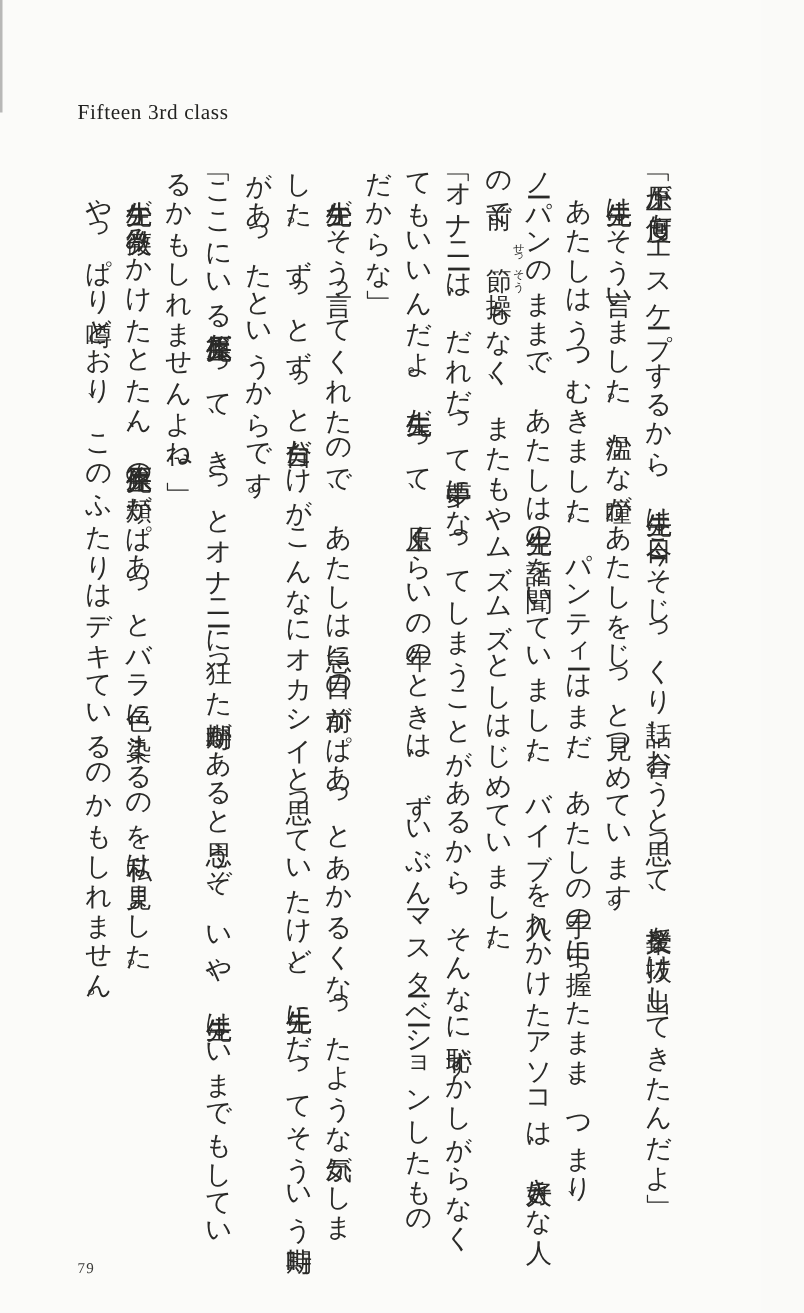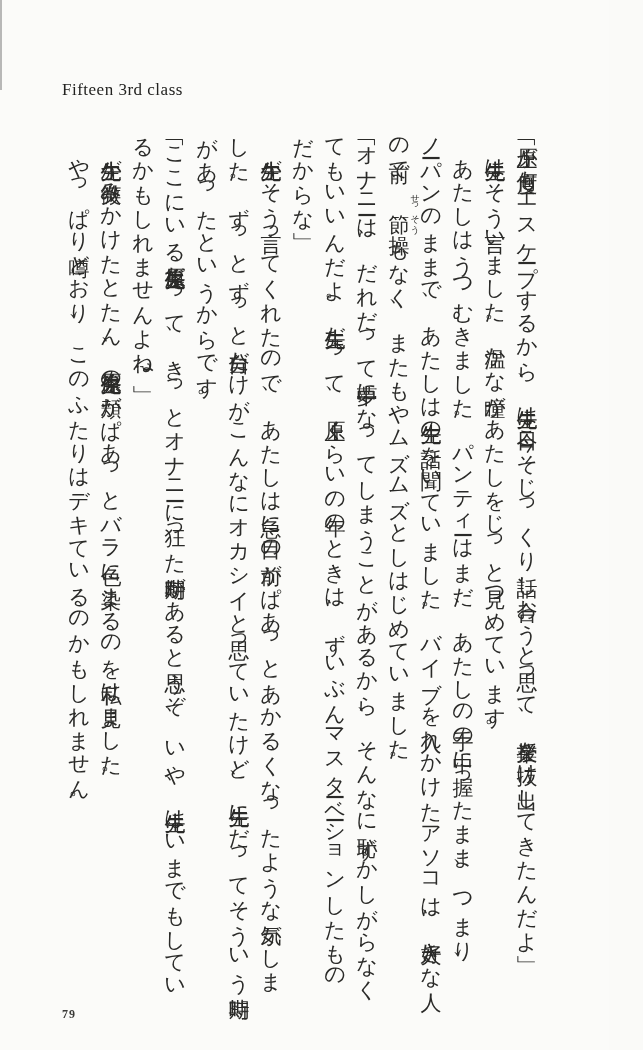--- a/index.html
+++ b/index.html
@@ -54,21 +54,20 @@
     letter-spacing: 0;
     color: #2a2a28;
   }
   .page-number {
     position: absolute;
     left: 62px;
     top: 1007px;
     font-size: 12px;
     color: #3a3a38;
     letter-spacing: 1px;
-    font-weight: bold;
   }
   
   .scan-edge {
     position: absolute;
     left: 0;
     top: 0;
     width: 2px;
     height: 90px;
     background: rgba(60,60,60,0.35);
   }

